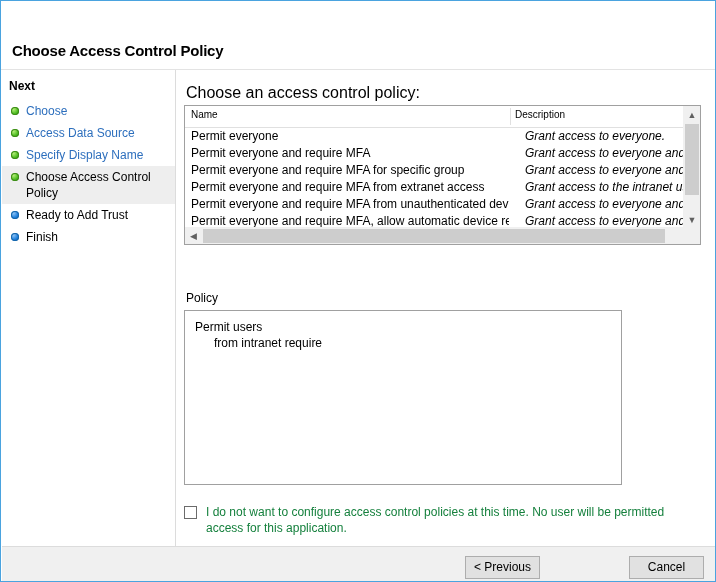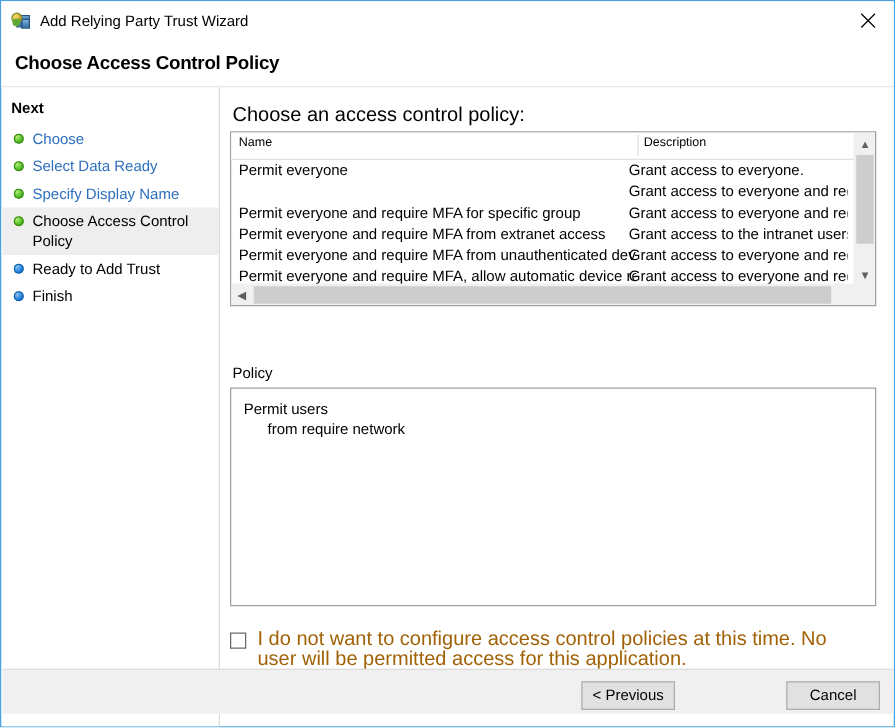--- a/index.html
+++ b/index.html
@@ -218,21 +218,21 @@
   }
   .lv-row .cell {
     position: absolute;
     top: 0;
     font-size: 12px;
     color: #000;
     overflow: hidden;
     white-space: nowrap;
   }
   .lv-row .cell.name { left: 6px; width: 318px; }
-  .lv-row .cell.desc { left: 318px; width: 175px; }
+  .lv-row .cell.desc { left: 340px; width: 175px; font-style: italic; }
 
   .lv-vscroll {
     position: absolute;
     right: 0; top: 0;
     width: 16px;
     height: 122px;
     background: #f0f0f0;
     border-left: 1px solid #f0f0f0;
   }
   .lv-vscroll .arrow {
@@ -279,21 +279,21 @@
   
   .policy-label {
     position: absolute;
     left: 9px; top: 221px;
     font-size: 12px;
     color: #000;
   }
   .policy-box {
     position: absolute;
     left: 7px; top: 240px;
-    width: 517px;
+    width: 438px;
     height: 175px;
     border: 1px solid #a0a0a0;
     background: #ffffff;
     box-sizing: border-box;
     padding: 8px 8px 8px 10px;
     font-size: 12px;
     color: #000;
     line-height: 16px;
     overflow: hidden;
   }
@@ -310,30 +310,30 @@
   .cb-box {
     flex: none;
     width: 13px; height: 13px;
     border: 1px solid #6b6b6b;
     background: #ffffff;
     margin-top: 2px;
     box-sizing: border-box;
   }
   .cb-text {
     margin-left: 9px;
-    font-size: 16px;
+    font-size: 12px;
     line-height: 16px;
-    color: #a16207;
+    color: #15803d;
     max-width: 487px;
   }
 
   
   .footer {
     position: absolute;
-    left: 1px; top: 534px;
+    left: 1px; top: 545px;
     width: 714px;
     height: 36px;
     background: #f0f0f0;
     border-top: 1px solid #dcdcdc;
     box-sizing: border-box;
   }
   .btn {
     position: absolute;
     top: 9px;
     width: 75px; height: 23px;
@@ -349,53 +349,38 @@
   }
   .btn.prev { left: 463px; }
   .btn.next { left: 545px; border: 2px solid #0078d7; line-height: 19px; }
   .btn.cancel { left: 627px; }
 </style>
 </head>
 <body>
 
 <div class="window">
 
-  <div class="titlebar">
-    <div class="title-icon">
-      <div class="mon"></div>
-      <div class="mon2"></div>
-      <div class="globe"></div>
-      <div class="leaf"></div>
-    </div>
-    <div class="title-text">Add Relying Party Trust Wizard</div>
-    <div class="close-btn">
-      <svg width="13" height="13" viewBox="0 0 13 13" aria-hidden="true">
-        <line x1="1" y1="1" x2="12" y2="12" stroke="#000" stroke-width="1"></line>
-        <line x1="12" y1="1" x2="1" y2="12" stroke="#000" stroke-width="1"></line>
-      </svg>
-    </div>
-  </div>
 
   <div class="header">
     <div class="header-title">Choose Access Control Policy</div>
   </div>
   <div class="header-rule"></div>
 
   <div class="sidebar">
     <div class="steps-label">Next</div>
     <div class="steps-list">
 
       <div class="step">
         <span class="dot done"></span>
         <span class="step-label link">Choose</span>
       </div>
 
       <div class="step">
         <span class="dot done"></span>
-        <span class="step-label link">Select Data Ready</span>
+        <span class="step-label link">Access Data Source</span>
       </div>
 
       <div class="step">
         <span class="dot done"></span>
         <span class="step-label link">Specify Display Name</span>
       </div>
 
       <div class="step current">
         <span class="dot done"></span>
         <span class="step-label plain">Choose Access Control Policy</span>
@@ -427,20 +412,21 @@
       </div>
 
       <div class="lv-body">
 
         <div class="lv-row">
           <span class="cell name">Permit everyone</span>
           <span class="cell desc">Grant access to everyone.</span>
         </div>
 
         <div class="lv-row">
+          <span class="cell name">Permit everyone and require MFA</span>
           <span class="cell desc">Grant access to everyone and requir</span>
         </div>
 
         <div class="lv-row">
           <span class="cell name">Permit everyone and require MFA for specific group</span>
           <span class="cell desc">Grant access to everyone and requir</span>
         </div>
 
         <div class="lv-row">
           <span class="cell name">Permit everyone and require MFA from extranet access</span>
@@ -470,21 +456,21 @@
         <div class="thumb"></div>
         <div class="arrow right">▶</div>
       </div>
 
       <div class="lv-corner"></div>
     </div>
 
     <div class="policy-label">Policy</div>
     <div class="policy-box">
       <div>Permit users</div>
-      <div class="policy-line2">from require network</div>
+      <div class="policy-line2">from intranet require</div>
     </div>
 
     <div class="cb-wrap">
       <span class="cb-box"></span>
       <span class="cb-text">I do not want to configure access control policies at this time. No user will be permitted access for this application.</span>
     </div>
 
   </div>
 
   <div class="footer">

